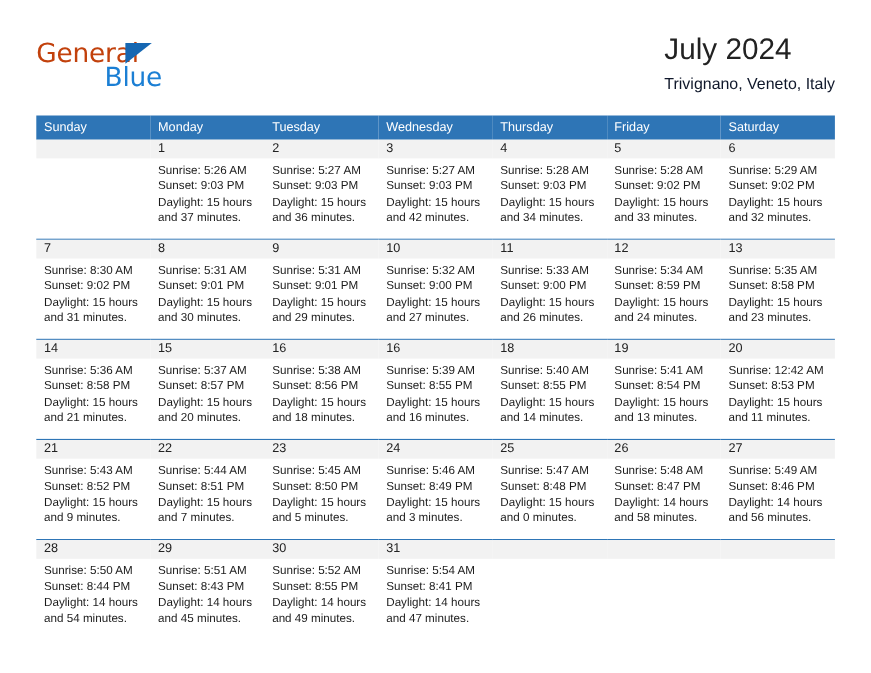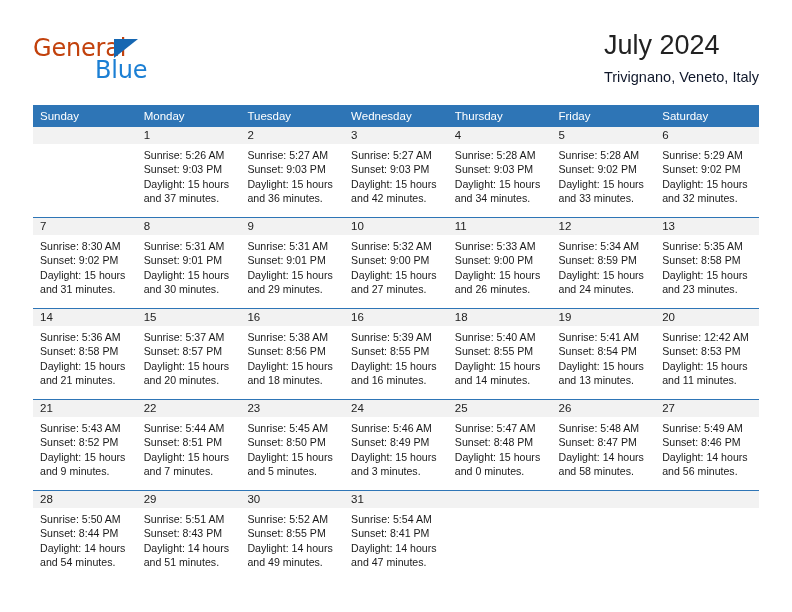--- a/index.html
+++ b/index.html
@@ -493,21 +493,21 @@
               </div>
             </div>
           </td>
           <td>
             <div class="daycell">
               <div class="daynum-bar">29</div>
               <div class="lines">
                 <div>Sunrise: 5:51 AM</div>
                 <div>Sunset: 8:43 PM</div>
                 <div>Daylight: 14 hours</div>
-                <div>and 51 minutes.</div>
+                <div>and 45 minutes.</div>
               </div>
             </div>
           </td>
           <td>
             <div class="daycell">
               <div class="daynum-bar">30</div>
               <div class="lines">
                 <div>Sunrise: 5:52 AM</div>
                 <div>Sunset: 8:55 PM</div>
                 <div>Daylight: 14 hours</div>

